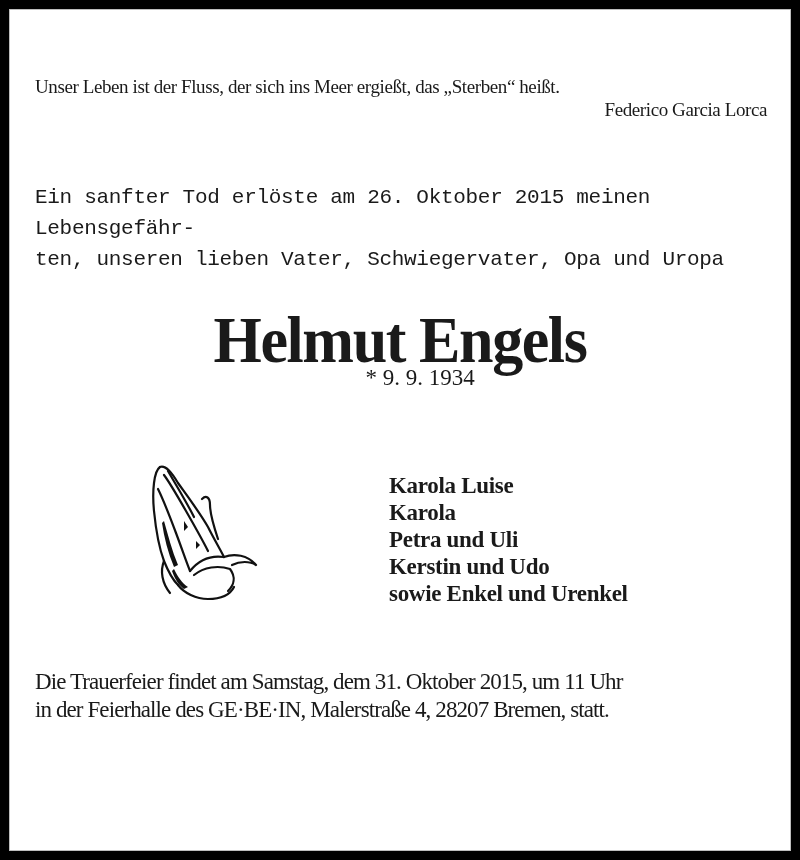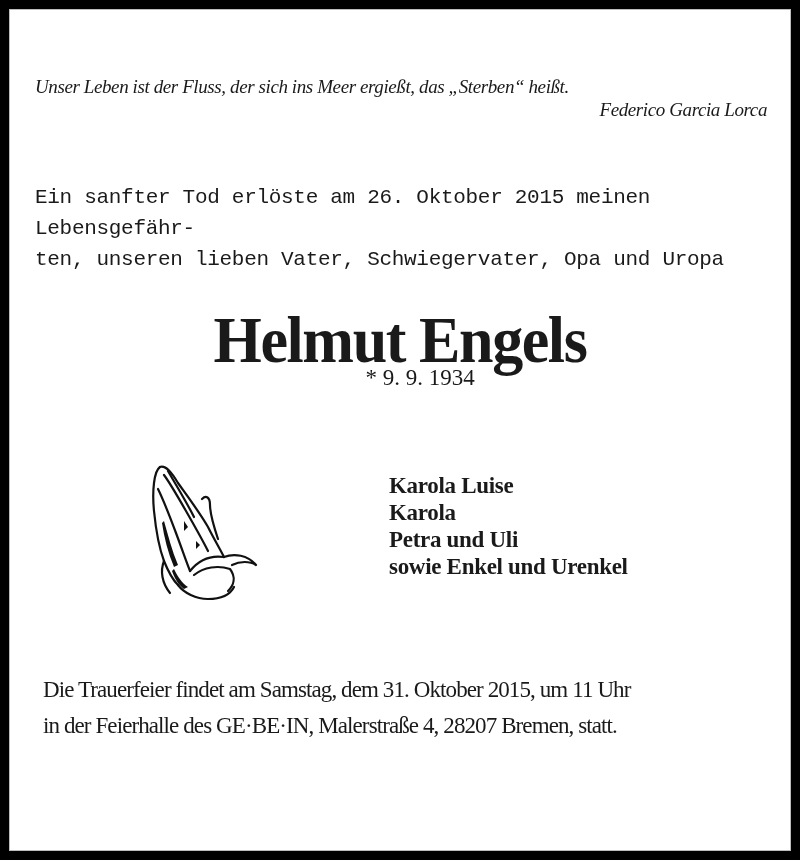--- a/index.html
+++ b/index.html
@@ -2,31 +2,31 @@
 <html><head>
 <meta charset="utf-8">
 <style>
   html, body { margin: 0; padding: 0; }
   body { width: 800px; height: 860px; background: #000; position: relative; overflow: hidden; }
   .card {
     position: absolute; left: 9px; top: 9px; width: 782px; height: 842px;
     background: #fff; box-shadow: inset 0 0 0 1px #bdbdbd;
     font-family: "Liberation Serif", serif; color: #1a1a1a;
   }
-  .quote { position: absolute; left: 26px; top: 66px; width: 732px; font-size: 19px; line-height: 23px; letter-spacing: -0.4px; font-style: italic; }
+  .quote { position: absolute; left: 26px; top: 66px; width: 732px; font-size: 19px; line-height: 23px; letter-spacing: -0.4px; }
   .quote .author { text-align: right; }
   .intro { position: absolute; left: 26px; top: 173px; width: 740px; font-size: 21px; line-height: 31px; letter-spacing: -0.3px; font-family: Liberation Mono, monospace; }
   .name { position: absolute; left: 0; width: 782px; top: 296px; text-align: center; font-weight: bold; font-size: 66px; line-height: 70px; letter-spacing: -1.5px; transform: scaleX(0.94); }
   .birth { position: absolute; left: 0; width: 782px; top: 355px; text-align: center; font-size: 23px; line-height: 28px; padding-left: 20px; }
   .hands { position: absolute; left: 135px; top: 452px; width: 118px; height: 142px; }
   .family { position: absolute; left: 380px; top: 463px; font-weight: bold; font-size: 23px; line-height: 27px; letter-spacing: -0.3px; }
   .family div { white-space: nowrap; }
   .ceremony { position: absolute; left: 26px; top: 659px; width: 740px; font-size: 23px; line-height: 27.5px; letter-spacing: -0.9px; }
   .urn { position: absolute; left: 26px; top: 720px; width: 740px; font-size: 23px; line-height: 27.5px; letter-spacing: -0.9px; }
-  .urn p, .ceremony p { margin: 8px; }
+  .urn p, .ceremony p { margin: 0; }
 </style>
 </head>
 <body>
 
 <div class="card">
   <div class="quote">
     <div>Unser Leben ist der Fluss, der sich ins Meer ergießt, das „Sterben“ heißt.</div>
     <div class="author">Federico Garcia Lorca</div>
   </div>
 
@@ -57,20 +57,21 @@
       <path d="M40 60 L44 66 L40 70 Z"></path>
       <path d="M30 108 C34 116 38 122 44 126 L40 128 C34 124 30 116 28 110 Z"></path>
       <path d="M52 80 L56 84 L52 88 Z"></path>
     </g>
   </svg>
 
   <div class="family">
     <div>Karola Luise</div>
     <div>Karola</div>
     <div>Petra und Uli</div>
+    <div>Kerstin und Udo</div>
     <div>sowie Enkel und Urenkel</div>
   </div>
 
   <div class="ceremony">
     <p>Die Trauerfeier findet am Samstag, dem 31. Oktober 2015, um 11 Uhr</p>
     <p>in der Feierhalle des GE·BE·IN, Malerstraße 4, 28207 Bremen, statt.</p>
   </div>
 
 </div>
 

